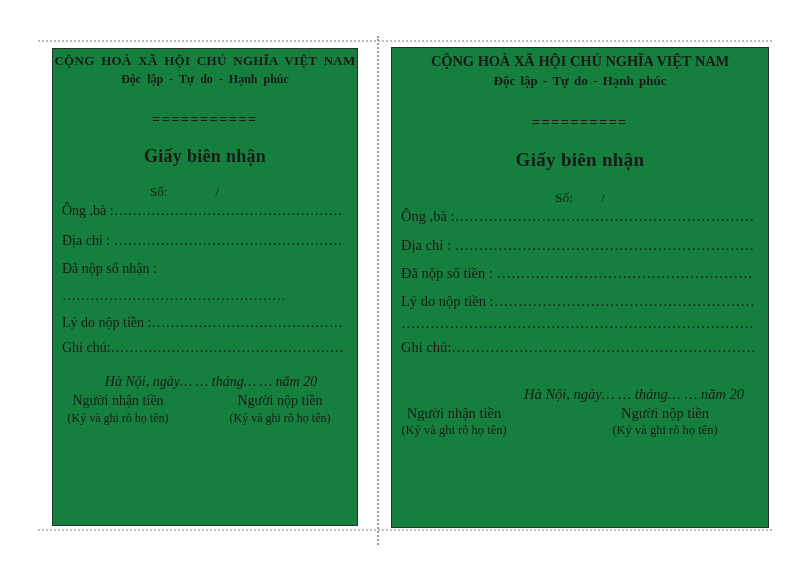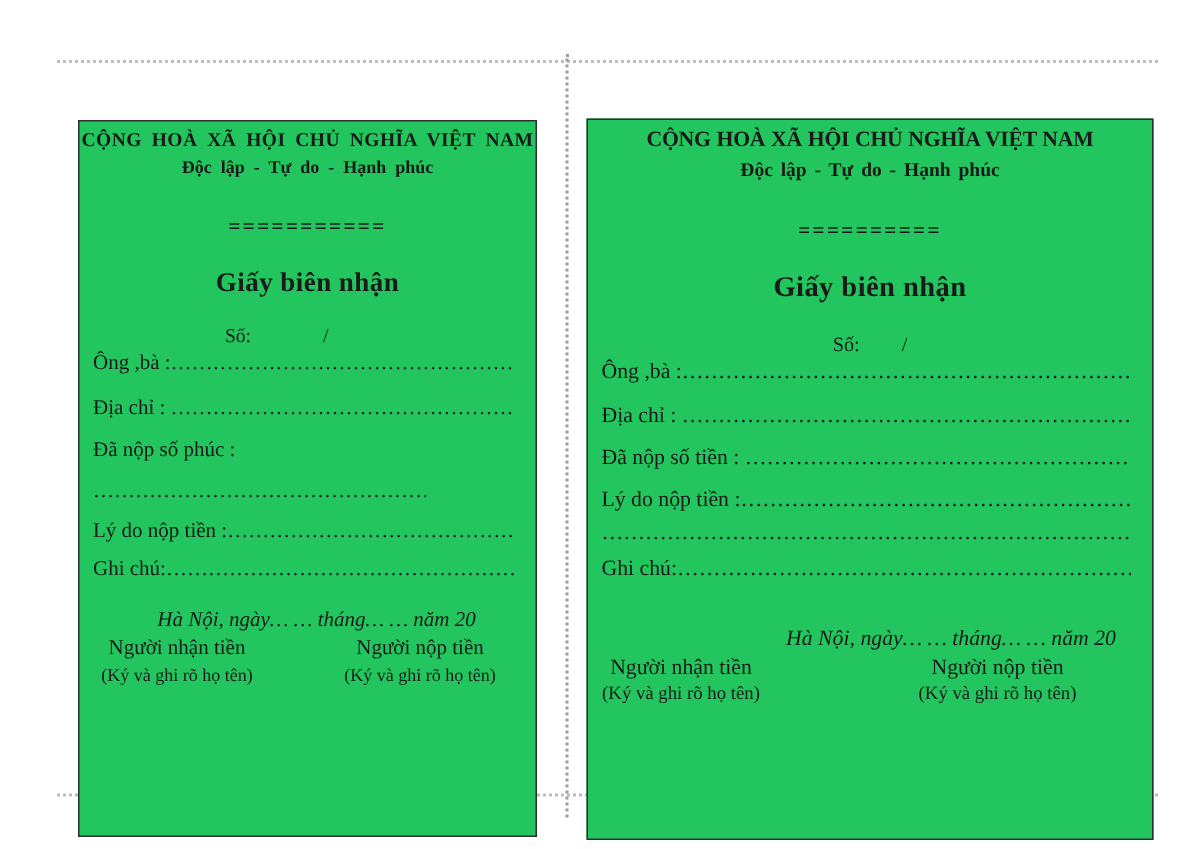--- a/index.html
+++ b/index.html
@@ -8,22 +8,22 @@
     font-family:"Liberation Serif","DejaVu Serif",serif; color:#1a1a1a;
     overflow:hidden;
   }
   
   .cut { position:absolute; height:0; border-top:2px dotted #bdbdbd; }
   .cut-top { left:38px; top:40px; width:734px; }
   .cut-bottom { left:38px; top:529px; width:734px; }
   .fold { position:absolute; left:377px; top:36px; height:509px; width:0; border-left:2px dotted #9c9c9c; }
 
   .panel {
-    position:absolute; box-sizing:border-box; background:#22c55e;
-    border:1.5px solid #2e2e2e; text-align:center;margin-top:32px;
+    position:absolute; box-sizing:border-box; background:#15803d;
+    border:1.5px solid #2e2e2e; text-align:center;
   }
   .p-left  { left:52px;  top:48px; width:306px; height:478px; }
   .p-right { left:391px; top:47px; width:378px; height:481px; }
 
   .nat1, .nat2, .sep, .title { font-weight:bold; }
 
   
   .p-left .nat1 { margin-top:4px;  font-size:13px;  line-height:16px; word-spacing:3px; letter-spacing:.3px; }
   .p-left .nat2 { margin-top:3px;  font-size:12px;  line-height:15px; word-spacing:3px; }
   .p-left .sep  { margin-top:24px; font-size:14px;  line-height:17px; letter-spacing:1.6px; }
@@ -72,21 +72,21 @@
 
 <section class="panel p-left">
   <div class="nat1">CỘNG HOÀ XÃ HỘI CHỦ NGHĨA  VIỆT NAM</div>
   <div class="nat2">Độc lập - Tự do - Hạnh phúc</div>
   <div class="sep">===========</div>
   <h1 class="title">Giấy biên nhận</h1>
   <div class="so"><span>Số:</span><span class="so-gap"></span><span>/</span></div>
   <div class="fields">
     <div class="fline f0">Ông ,bà :………………………………………………………………………………</div>
     <div class="fline f1">Địa chỉ : ………………………………………………………………………………</div>
-    <div class="fline f2">Đã nộp số phúc  :</div>
+    <div class="fline f2">Đã nộp số nhận  :</div>
     <div class="fline f3">………………………………………………………………………………</div>
     <div class="fline f4">Lý do nộp tiền  :………………………………………………………………………………</div>
     <div class="fline f5">Ghi chú:………………………………………………………………………………</div>
   </div>
   <div class="date">Hà Nội, ngày… …  tháng… …  năm 20</div>
   <div class="sigs">
     <div class="sig1">
       <div class="sig-role">Người nhận tiền</div>
       <div class="sig-note">(Ký và ghi rõ họ tên)</div>
     </div>

